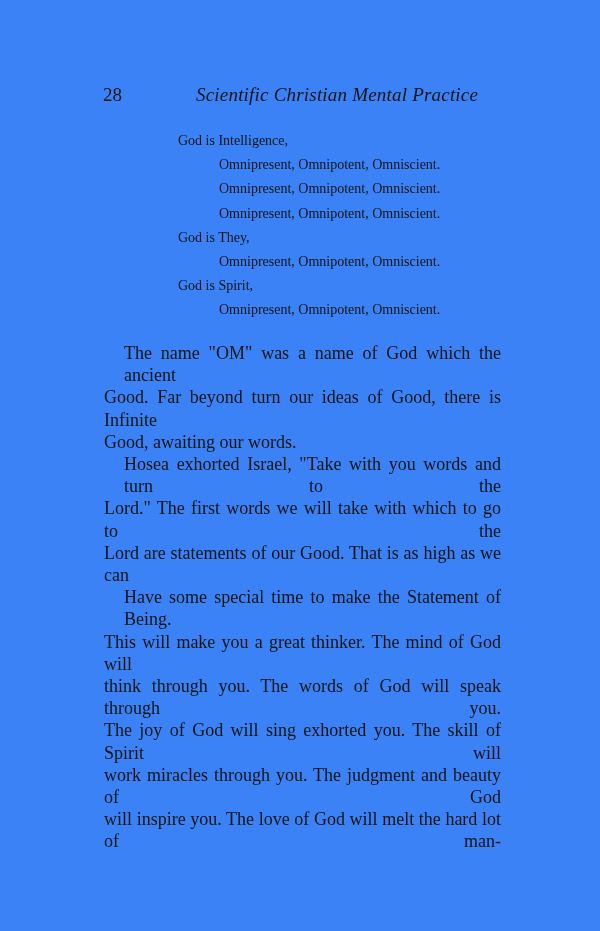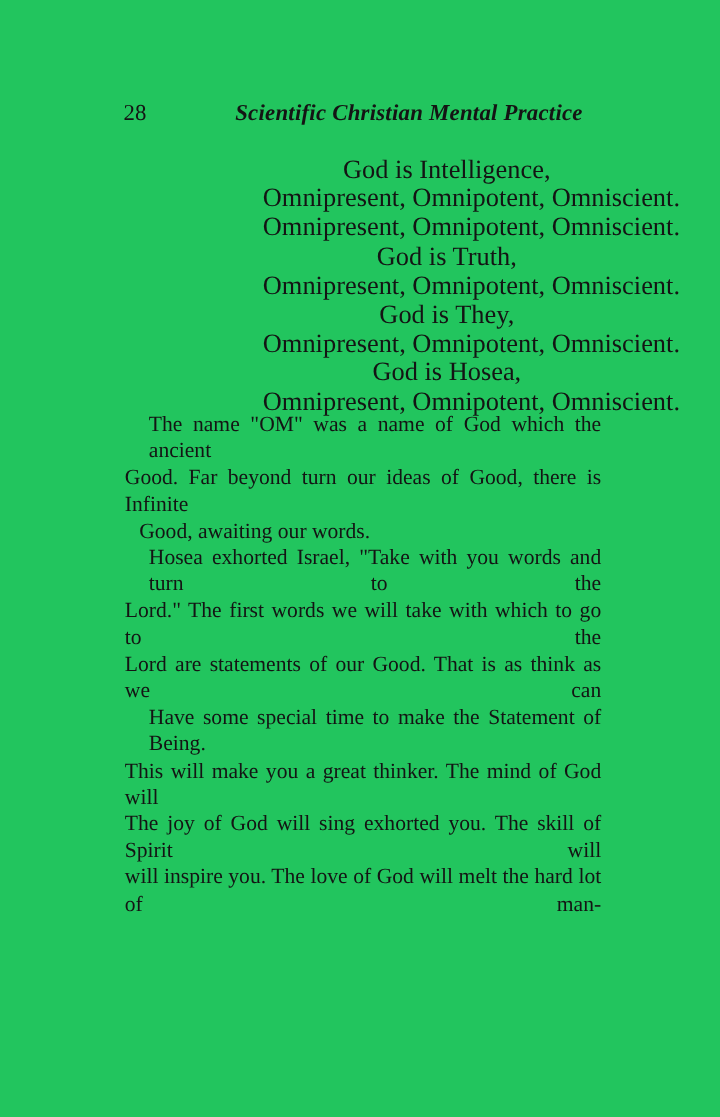--- a/index.html
+++ b/index.html
@@ -1,73 +1,74 @@
 <!DOCTYPE html>
 <html><head>
 <meta charset="utf-8">
 <style>
   html, body { margin: 0; padding: 0; background: #ffffff; }
   body { width: 600px; height: 931px; position: relative; overflow: hidden;
          font-family: "DejaVu Serif", "Liberation Serif", serif; color: #141414; }
-  .page { position: absolute; left: 0; top: 0; width: 600px; height: 931px; background: #22c55e; }
+  .page { position: absolute; left: 0; top: 0; width: 600px; height: 931px; background: #3b82f6; }
   .header { position: absolute; top: 84px; left: 103px; width: 400px; height: 24px; }
   .page-num { position: absolute; left: 0; top: 0; font-family: "Liberation Serif", serif; font-size: 19px; }
   .running-head { position: absolute; left: 93px; top: 0; font-family: "Liberation Serif", serif;
-                  font-style: italic; font-weight: bold; font-size: 19px; letter-spacing: 0.2px; }
-  .verse { position: absolute; left: 178px; top: 129px; font-family: "Liberation Serif", serif; font-size: 22px; line-height: 24.2px; text-align: center; }
+                  font-style: italic; font-weight: normal; font-size: 19px; letter-spacing: 0.2px; }
+  .verse { position: absolute; left: 178px; top: 129px; font-family: "Liberation Serif", serif; font-size: 14px; line-height: 24.2px; }
   .verse .line1 { display: block; }
   .verse .line2 { display: block; padding-left: 41px; }
   .body { position: absolute; left: 104px; top: 342px; width: 397px; font-family: "Liberation Serif", serif;
           font-size: 18px; line-height: 22.2px; text-align: justify; }
   .line { display: block; text-align: justify; text-align-last: justify; }
-  .line.end { text-align-last: left; margin-left: 12px; }
+  .line.end { text-align-last: left; }
   .line.indent { padding-left: 20px; }
 </style>
 </head>
 <body>
 
 <div class="page">
   <div class="header">
     <span class="page-num">28</span>
     <span class="running-head">Scientific Christian Mental Practice</span>
   </div>
 
   <div class="verse">
     <div>
       <span class="line1">God is Intelligence,</span>
       <span class="line2">Omnipresent, Omnipotent, Omniscient.</span>
     </div>
     <div>
       <span class="line2">Omnipresent, Omnipotent, Omniscient.</span>
     </div>
     <div>
-      <span class="line1">God is Truth,</span>
       <span class="line2">Omnipresent, Omnipotent, Omniscient.</span>
     </div>
     <div>
       <span class="line1">God is They,</span>
       <span class="line2">Omnipresent, Omnipotent, Omniscient.</span>
     </div>
     <div>
-      <span class="line1">God is Hosea,</span>
+      <span class="line1">God is Spirit,</span>
       <span class="line2">Omnipresent, Omnipotent, Omniscient.</span>
     </div>
   </div>
 
   <div class="body" id="body-text">
       <div>
         <span class="line indent">The name "OM" was a name of God which the ancient</span>
         <span class="line">Good. Far beyond turn our ideas of Good, there is Infinite</span>
         <span class="line end">Good, awaiting our words.</span>
       </div>
       <div>
         <span class="line indent">Hosea exhorted Israel, "Take with you words and turn to the</span>
         <span class="line">Lord." The first words we will take with which to go to the</span>
-        <span class="line">Lord are statements of our Good. That is as think as we can</span>
+        <span class="line">Lord are statements of our Good. That is as high as we can</span>
       </div>
       <div>
         <span class="line indent">Have some special time to make the Statement of Being.</span>
         <span class="line">This will make you a great thinker. The mind of God will</span>
+        <span class="line">think through you. The words of God will speak through you.</span>
         <span class="line">The joy of God will sing exhorted you. The skill of Spirit will</span>
+        <span class="line">work miracles through you. The judgment and beauty of God</span>
         <span class="line">will inspire you. The love of God will melt the hard lot of man-</span>
       </div>
     </div>
 </div>
 
 </body></html>

